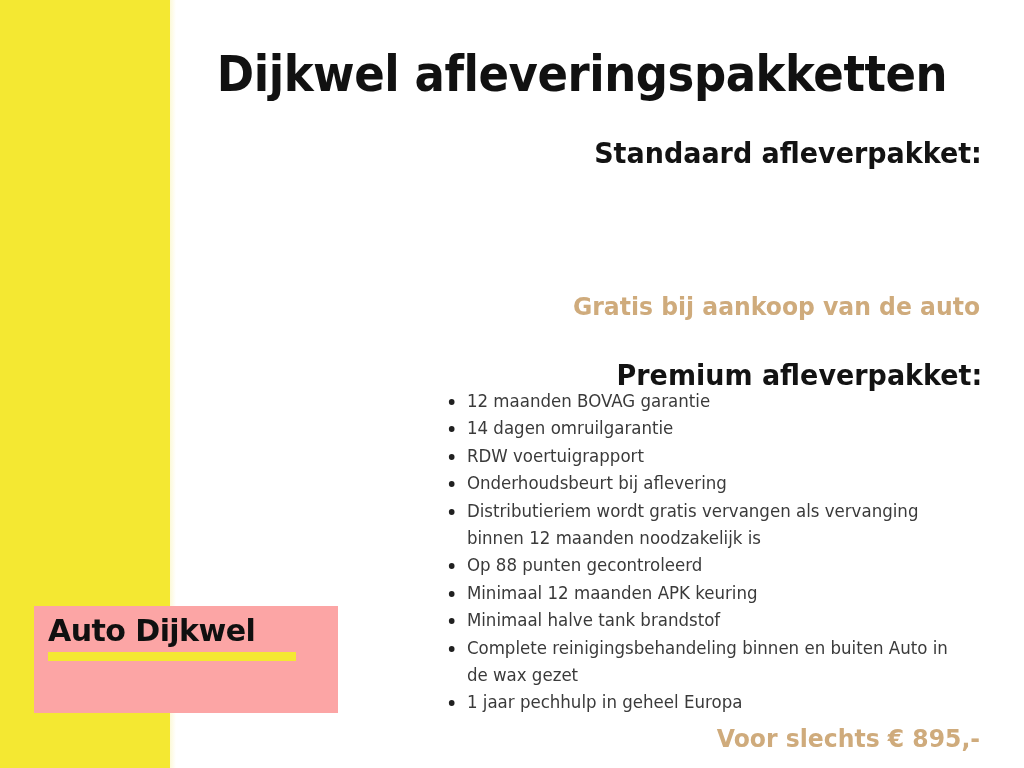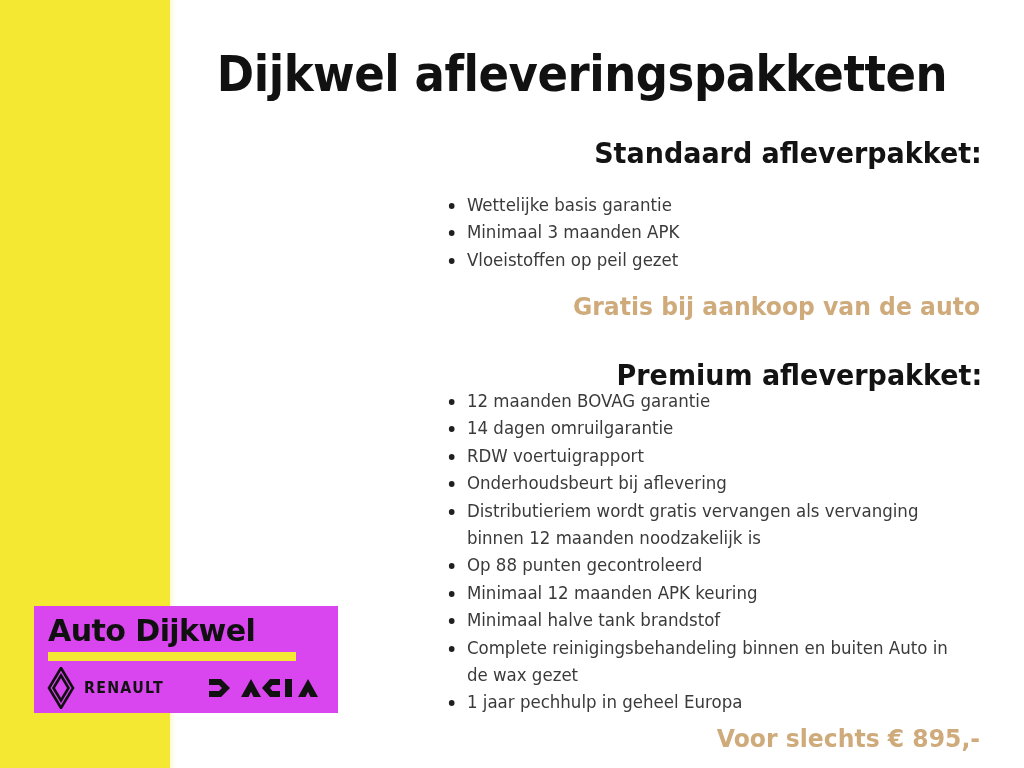--- a/index.html
+++ b/index.html
@@ -127,21 +127,21 @@
     background: #202020;
   }
 
   
   .logo-card {
     position: absolute;
     left: 34px;
     top: 606px;
     width: 304px;
     height: 107px;
-    background: #d946ef;
+    background: #fca5a5;
     box-sizing: border-box;
   }
   .logo-wordmark {
     position: absolute;
     left: 14px;
     top: 5px;
     font-family: "DejaVu Sans", sans-serif;
     font-weight: 700;
     font-size: 31px;
     line-height: 38px;
@@ -208,25 +208,20 @@
 
 <div class="poster">
 
   <div class="yellow-panel"></div>
   <div class="yellow-panel-fade"></div>
 
   <div class="main-title">Dijkwel afleveringspakketten</div>
 
   <div class="section-heading heading-standaard">Standaard afleverpakket:</div>
 
-  <ul class="feature-list list-standaard">
-    <li>Wettelijke basis garantie</li>
-    <li>Minimaal 3 maanden APK</li>
-    <li>Vloeistoffen op peil gezet</li>
-  </ul>
 
   <div class="accent-line accent-gratis">Gratis bij aankoop van de auto</div>
 
   <div class="section-heading heading-premium">Premium afleverpakket:</div>
 
   <ul class="feature-list list-premium">
     <li>12 maanden BOVAG garantie</li>
     <li>14 dagen omruilgarantie</li>
     <li>RDW voertuigrapport</li>
     <li>Onderhoudsbeurt bij aflevering</li>
@@ -239,43 +234,15 @@
   </ul>
 
   <div class="accent-line accent-price">Voor slechts € 895,-</div>
 
   <div class="logo-card">
 
     <div class="logo-wordmark">Auto Dijkwel</div>
 
     <div class="logo-rule"></div>
 
-    <div class="logo-brands">
-
-      <span class="renault-diamond">
-        <svg viewBox="0 0 30 42" width="30" height="42" aria-hidden="true">
-          <path d="M15 1 L27 21 L15 41 L3 21 Z" fill="none" stroke="#111111" stroke-width="2.6" stroke-linejoin="miter"></path>
-          <path d="M15 8.5 L22.5 21 L15 33.5 L7.5 21 Z" fill="none" stroke="#111111" stroke-width="2.6" stroke-linejoin="miter"></path>
-        </svg>
-      </span>
-
-      <span class="renault-word">RENAULT</span>
-
-      <span class="dacia-word">
-        <svg viewBox="0 0 120 22" width="120" height="22" aria-hidden="true">
-
-          <path d="M1 2 H13 L22 11 L13 20 H1 V14 H11 L14 11 L11 8 H1 Z" fill="#111111"></path>
-
-          <path d="M33 20 L43 2 L53 20 H45.5 L43 14.8 L40.5 20 Z" fill="#111111"></path>
-
-          <path d="M72 2 H62 L54 11 L62 20 H72 V14 H64.5 L62 11 L64.5 8 H72 Z" fill="#111111"></path>
-
-          <path d="M77 2 H84 V20 H77 Z" fill="#111111"></path>
-
-          <path d="M90 20 L100 2 L110 20 H102.5 L100 14.8 L97.5 20 Z" fill="#111111"></path>
-        </svg>
-        <span class="sr-only">DACIA</span>
-      </span>
-
-    </div>
   </div>
 
 </div>
 
 </body></html>

